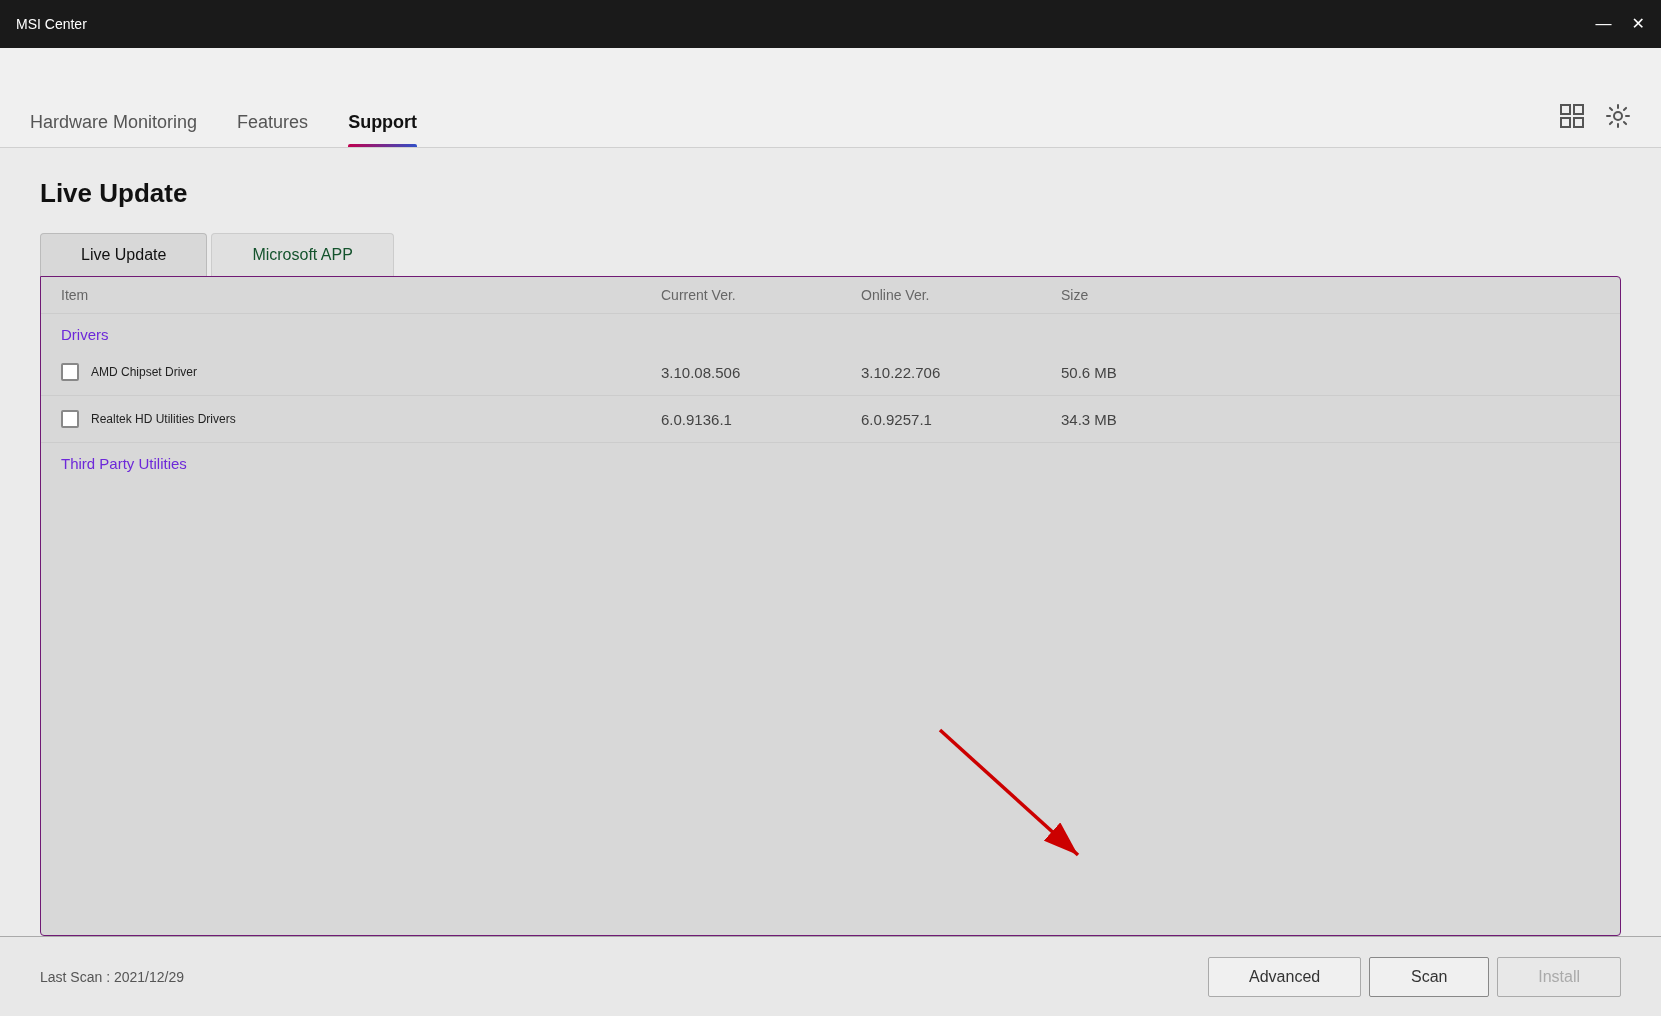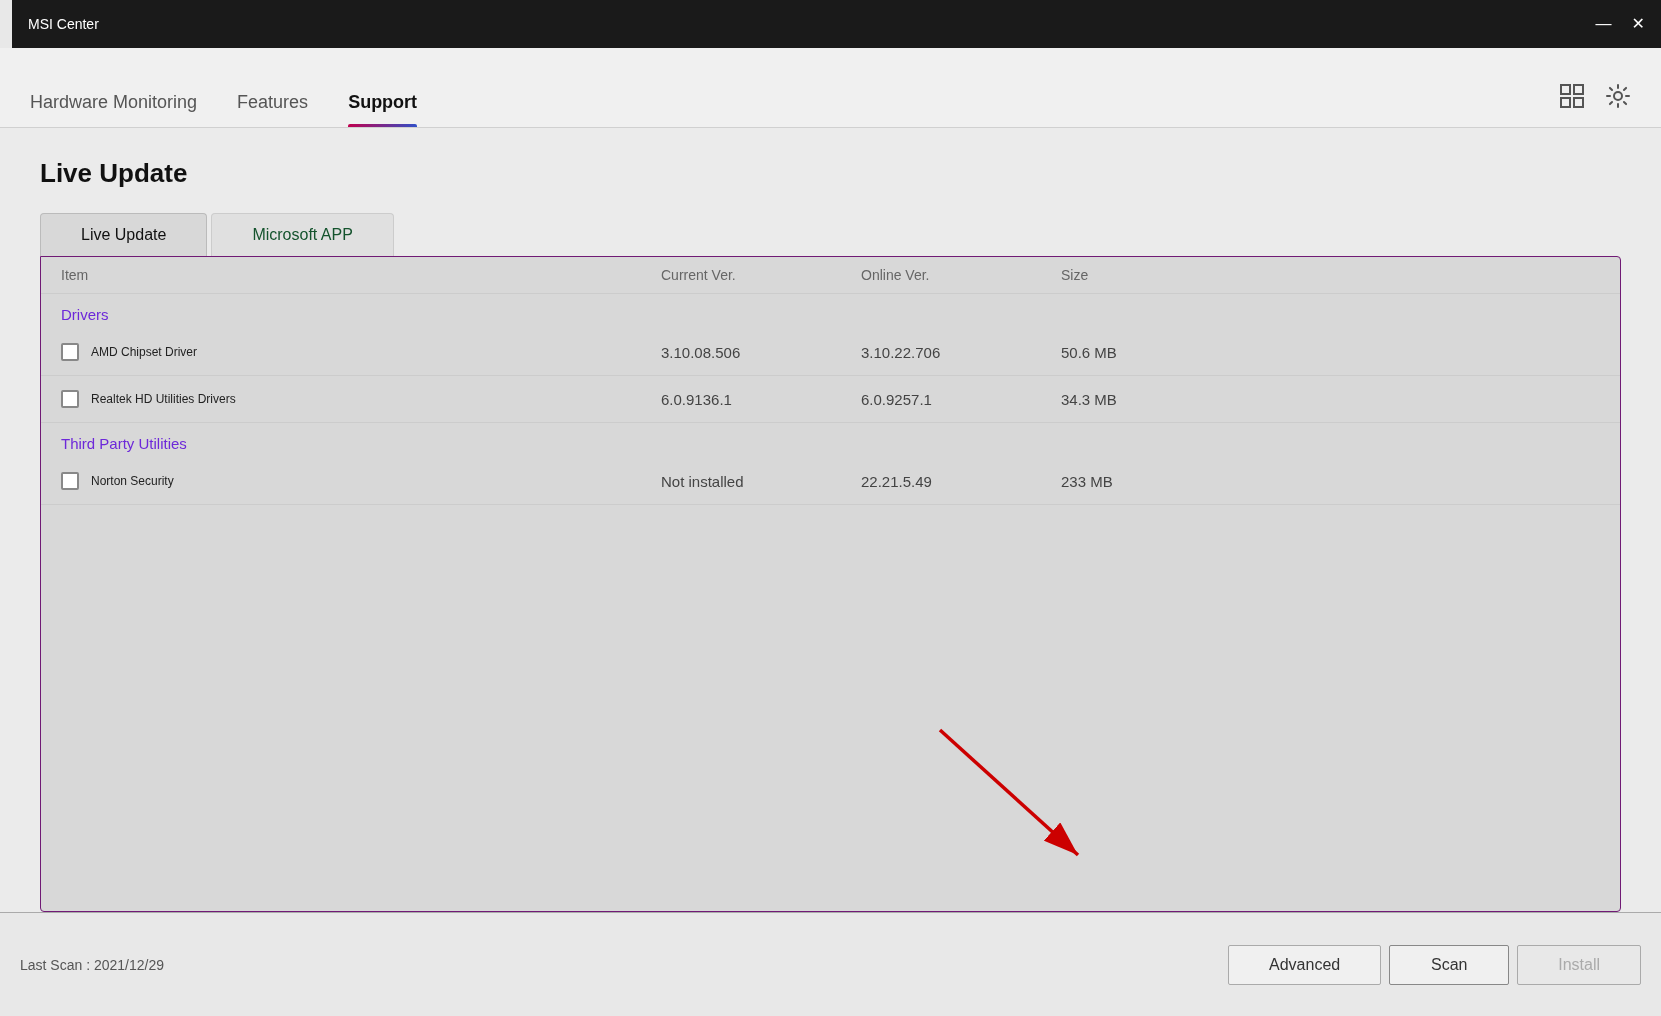--- a/index.html
+++ b/index.html
@@ -16,21 +16,20 @@
 
     
     .titlebar {
       background: #1a1a1a;
       height: 48px;
       display: flex;
       align-items: center;
       justify-content: space-between;
       padding: 0 16px;
       flex-shrink: 0;
-      margin-left: 12px;
     }
     .titlebar-title {
       color: #ffffff;
       font-size: 14px;
     }
     .titlebar-controls {
       display: flex;
       gap: 20px;
     }
     .titlebar-btn {
@@ -38,21 +37,21 @@
       font-size: 16px;
       cursor: pointer;
       background: none;
       border: none;
       line-height: 1;
     }
 
     
     .navbar {
       background: #f0f0f0;
-      height: 80px;
+      height: 100px;
       display: flex;
       align-items: flex-end;
       padding: 0 30px;
       justify-content: space-between;
       border-bottom: 1px solid #d0d0d0;
       flex-shrink: 0;
     }
     .nav-tabs {
       display: flex;
       align-items: flex-end;
@@ -198,26 +197,26 @@
       color: #222;
     }
     .row-cell {
       font-size: 15px;
       color: #444;
     }
 
     
     .bottom-bar {
       background: #e8e8e8;
-      height: 104px;
+      height: 80px;
       border-top: 1px solid #aaa;
       display: flex;
       align-items: center;
       justify-content: space-between;
-      padding: 0 20px;
+      padding: 0 40px;
       flex-shrink: 0;
     }
     .last-scan-text {
       font-size: 14px;
       color: #555;
     }
     .bottom-actions {
       display: flex;
       gap: 8px;
       align-items: center;
@@ -340,30 +339,20 @@
           <span class="row-name">Realtek HD Utilities Drivers</span>
         </div>
         <div class="row-cell">6.0.9136.1</div>
         <div class="row-cell">6.0.9257.1</div>
         <div class="row-cell">34.3 MB</div>
         <div class="row-cell"></div>
       </div>
 
       <div class="section-label">Third Party Utilities</div>
 
-      <div class="table-row">
-        <div class="row-item">
-          <div class="checkbox"></div>
-          <span class="row-name">Norton Security</span>
-        </div>
-        <div class="row-cell">Not installed</div>
-        <div class="row-cell">22.21.5.49</div>
-        <div class="row-cell">233 MB</div>
-        <div class="row-cell"></div>
-      </div>
 
     </div>
   </div>
 </div>
 
 <div class="bottom-bar">
   <span class="last-scan-text">Last Scan : 2021/12/29</span>
   <div class="bottom-actions">
     <button class="btn">Advanced</button>
     <button class="btn btn-scan">Scan</button>

